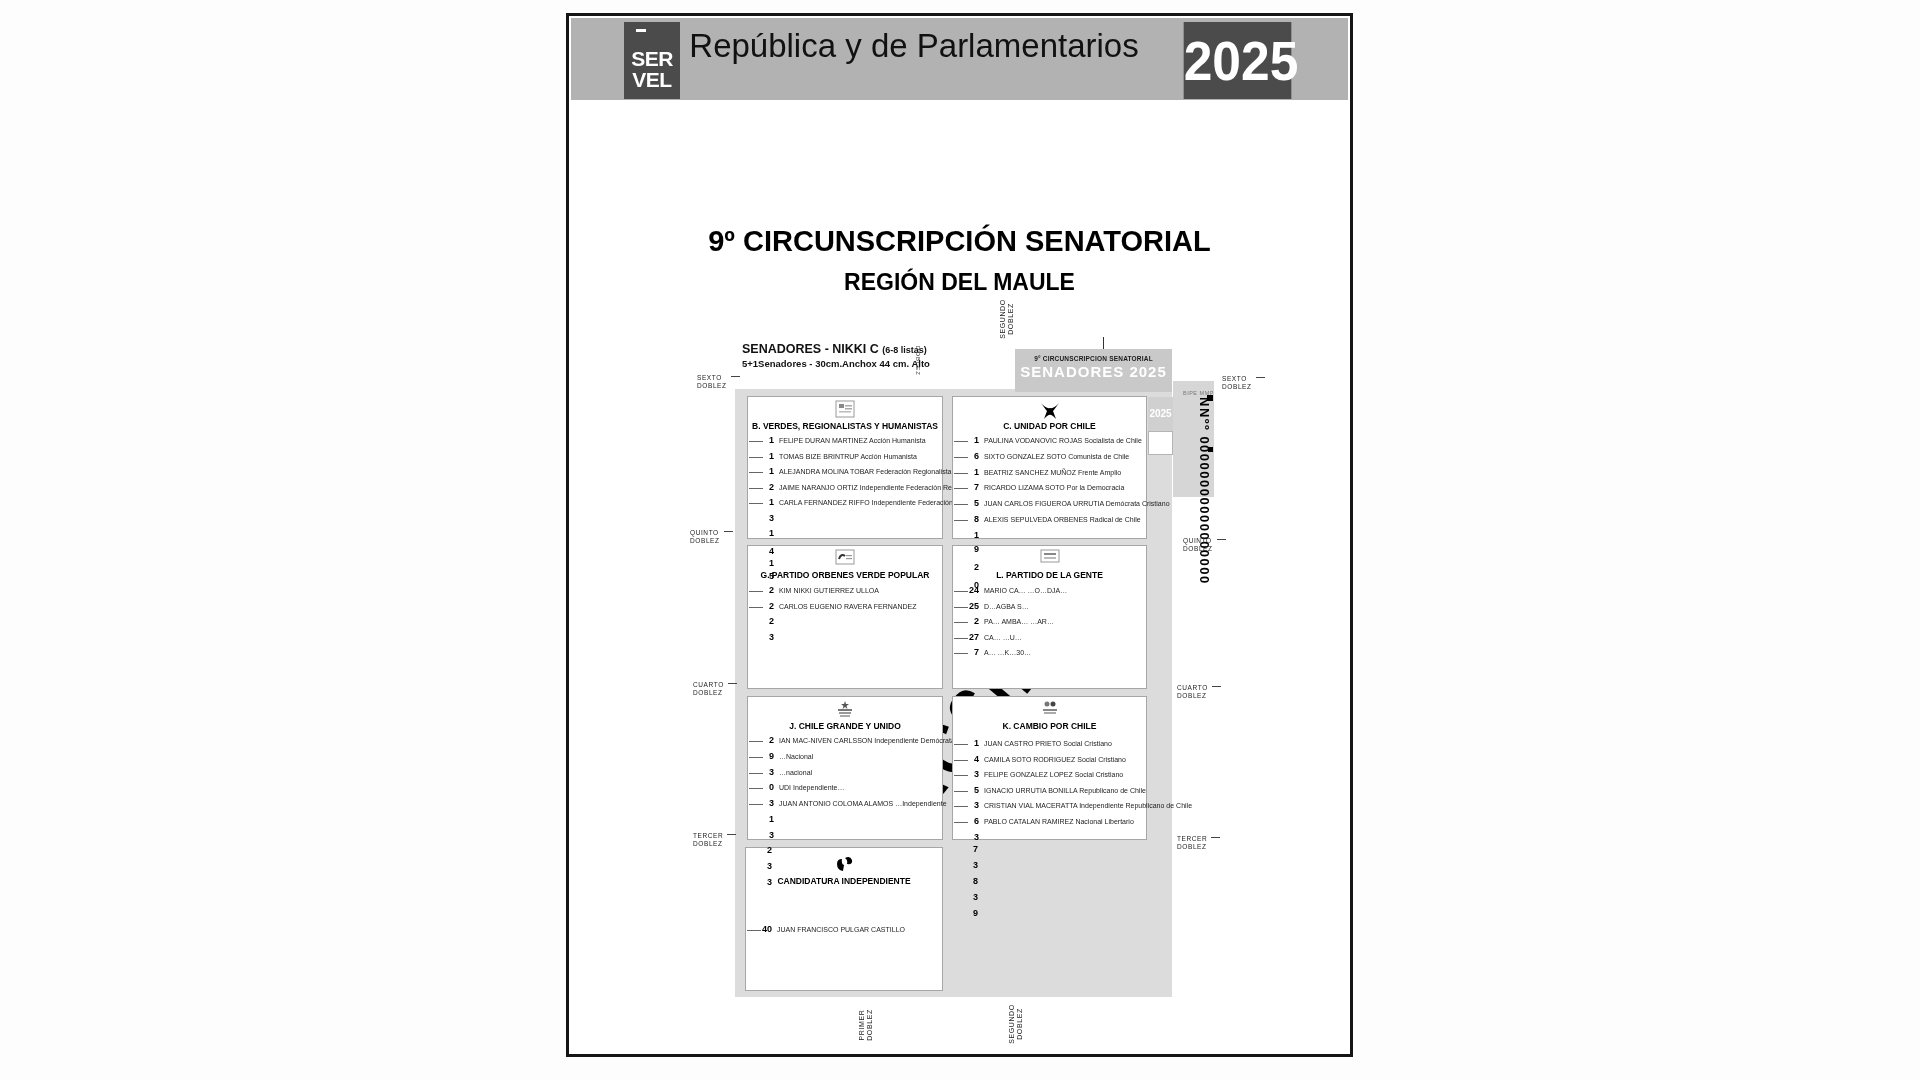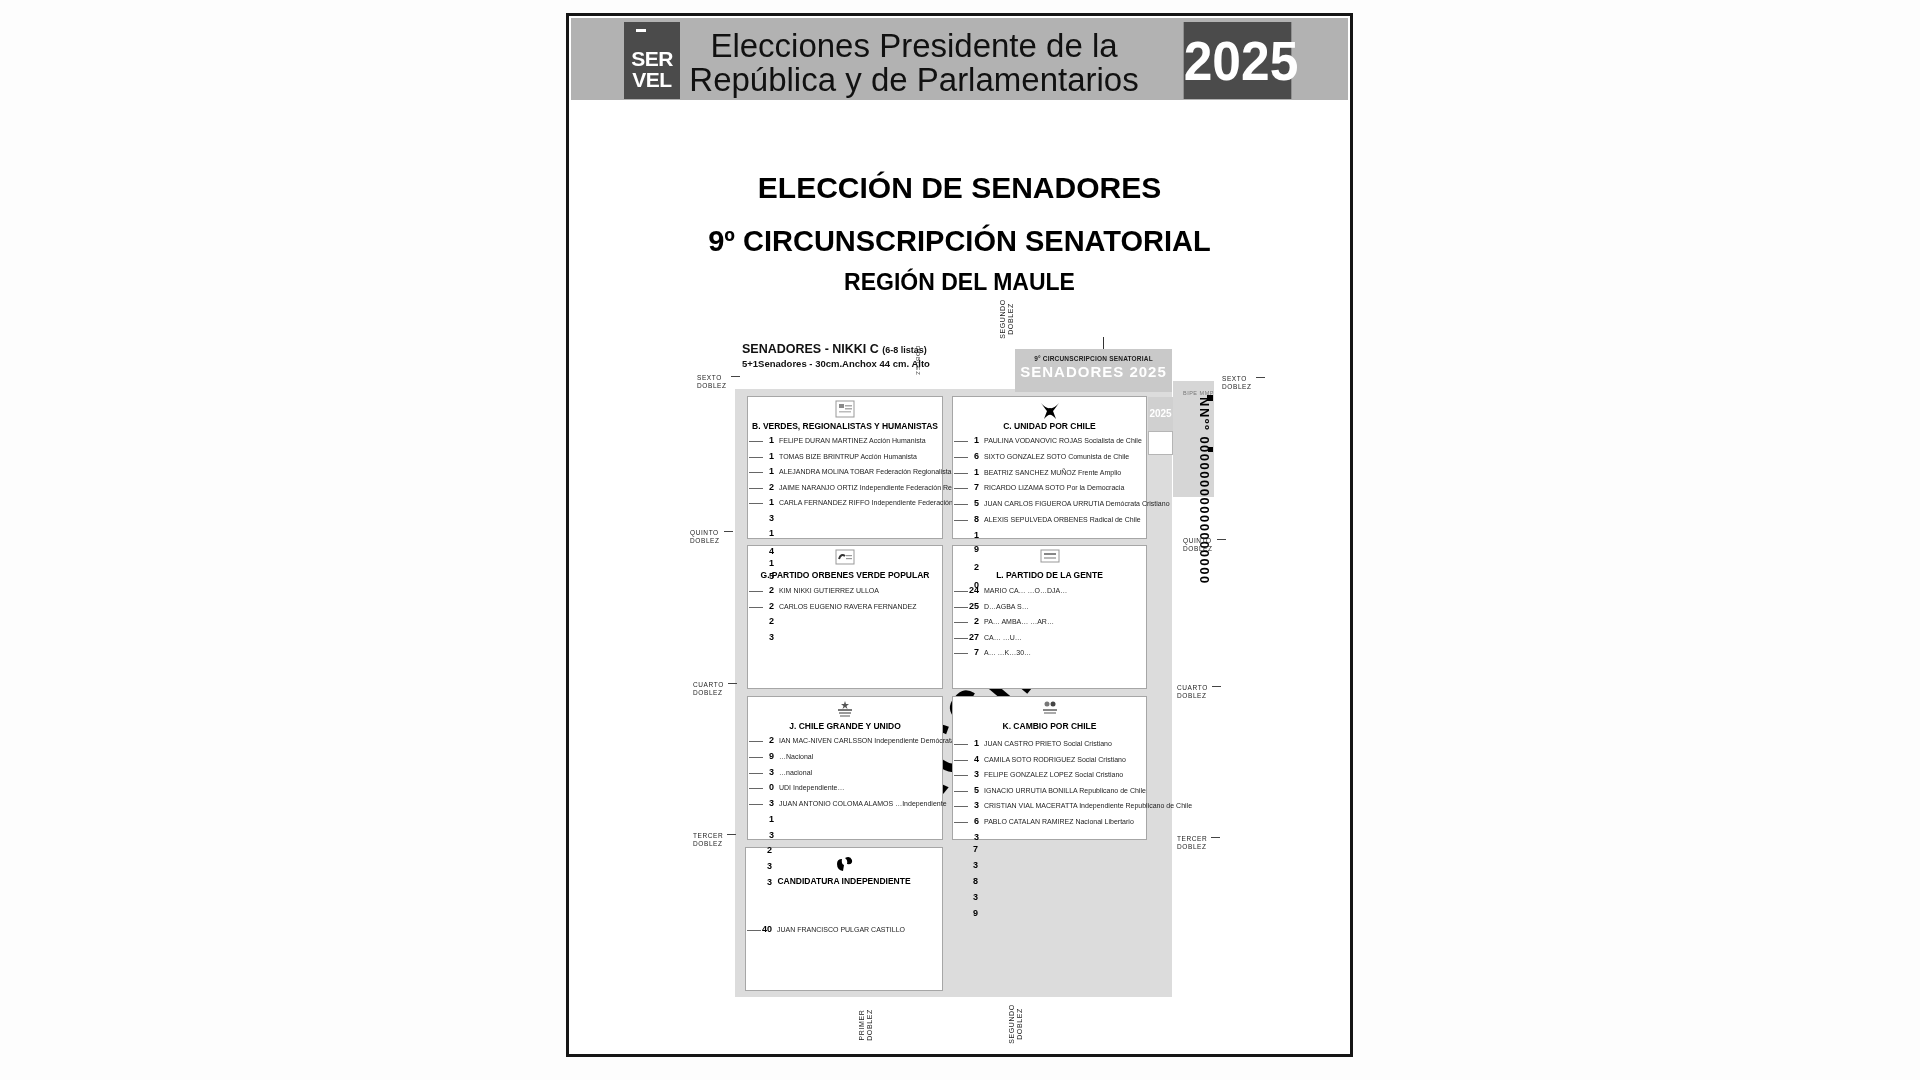--- a/index.html
+++ b/index.html
@@ -80,27 +80,25 @@
 <div id="canvas">
   <div id="page">
 
     <div id="hdr">
       <div id="servel">
         <span class="bar"></span>
         <div>SER</div>
         <div>VEL</div>
       </div>
       <div id="hdr-title">
-        <div>Elecciones Presidente de la</div>
         <div>República y de Parlamentarios</div>
       </div>
       <div id="year-box">2025</div>
     </div>
 
-    <div id="t1" class="big-title">ELECCIÓN DE SENADORES</div>
     <div id="t2" class="big-title">9º CIRCUNSCRIPCIÓN SENATORIAL</div>
     <div id="t3" class="big-title">REGIÓN DEL MAULE</div>
 
     <div id="ballot-bg"></div>
 
     <div id="tipo">
       <div class="l1"><span>SENADORES - NIKKI C</span>
         <small>(6-8 listas)</small></div>
       <div class="l2">5+1Senadores - 30cm.Anchox 44 cm. Alto</div>
     </div>

